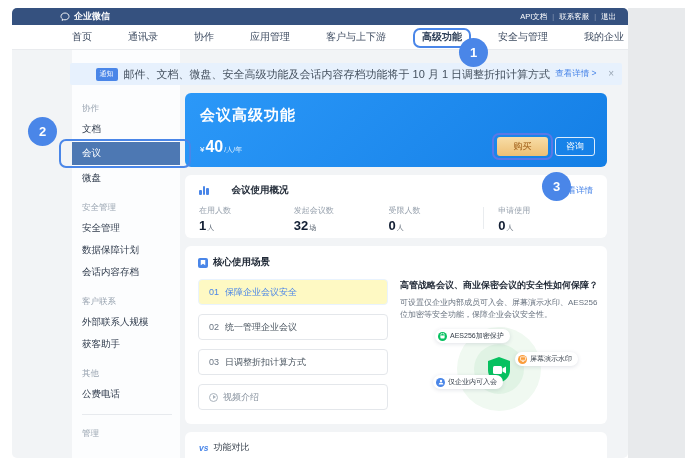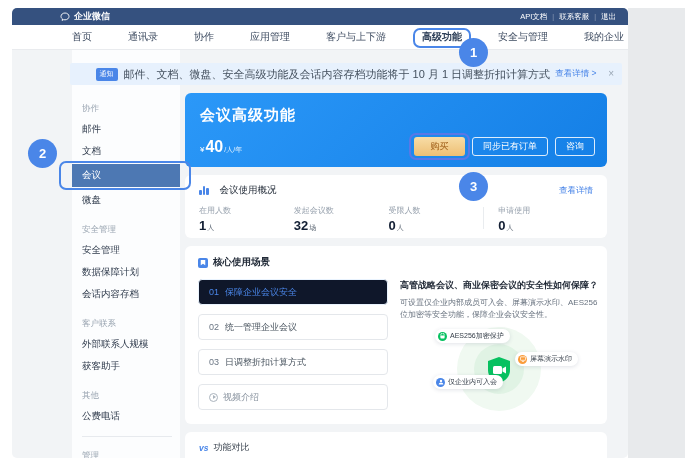--- a/index.html
+++ b/index.html
@@ -55,42 +55,42 @@
   .hero-num { font-size:16px; font-weight:bold; margin:0 1px; }
   .hero-unit { font-size:7px; opacity:.9; }
   .hero-btns { position:absolute; right:12px; bottom:11px; display:flex; gap:7px; }
   .btn { height:19px; display:flex; align-items:center; justify-content:center; font-size:9px; border-radius:3px; cursor:pointer; white-space:nowrap; }
   .btn-buy { position:relative; width:51px; background:linear-gradient(180deg,#f8dda7,#edbf74); color:#9c5a14; }
   .btn-ghost { border:1px solid rgba(255,255,255,.85); color:#fff; padding:0 10px; background:transparent; }
 
   
   .usage { margin-top:8px; height:63px; padding:9px 14px 0; }
   .usage-head { display:flex; align-items:center; }
-  .usage-title { font-size:9.5px; color:#222b38; font-weight:normal; margin-left:11px; }
+  .usage-title { font-size:9.5px; color:#222b38; font-weight:bold; margin-left:23px; }
   .usage-link { margin-left:auto; font-size:8.5px; color:#4a86e8; cursor:pointer; }
   .bars { display:flex; align-items:flex-end; gap:1px; height:9px; }
   .bars i { width:2.5px; background:#4a86e8; border-radius:1px; }
   .bars i:nth-child(1){height:5px;} .bars i:nth-child(2){height:9px;} .bars i:nth-child(3){height:7px;}
   .stats { display:flex; margin-top:8px; }
   .stat { width:99px; }
   .stat-label { font-size:8px; color:#98a2ae; }
   .stat-value { font-size:13px; font-weight:bold; color:#121e33; margin-top:2px; }
   .stat-unit { font-size:7px; font-weight:normal; color:#5a6572; margin-left:1px; }
   .stat-div { width:1px; background:#e9ecef; margin:2px 14px 4px 0; }
 
   
   .scen { margin-top:8px; height:178px; padding:10px 14px 0 13px; }
   .scen-head { display:flex; align-items:center; gap:5px; }
   .scen-flag { width:10px; height:10px; background:#4a86e8; border-radius:2px; display:flex; align-items:center; justify-content:center; }
   .scen-title { font-size:9.5px; color:#222b38; font-weight:bold; }
   .scen-body { display:flex; margin-top:10px; }
   .scen-list { width:190px; flex:none; }
   .scen-item { height:26px; border:1px solid #e4e7eb; border-radius:4px; display:flex; align-items:center; padding-left:10px; margin-bottom:9px; font-size:9px; color:#49545f; cursor:pointer; background:#fff; }
   .scen-item .num { margin-right:6px; color:#6b7684; }
-  .scen-item.selected { background:#0f172a; border-color:#e9f3fe; color:#4a86e8; }
+  .scen-item.selected { background:#fef9c3; border-color:#e9f3fe; color:#4a86e8; }
   .scen-item.selected .num { color:#4a86e8; }
   .scen-item.video { color:#8a94a0; }
   .play-ico { width:9px; height:9px; border:1px solid #aab3bd; border-radius:50%; display:inline-flex; align-items:center; justify-content:center; margin-right:5px; }
   .play-ico i { width:0; height:0; border-left:3px solid #aab3bd; border-top:2.5px solid transparent; border-bottom:2.5px solid transparent; margin-left:1px; }
   .scen-detail { flex:1; margin-left:12px; position:relative; }
   .detail-title { font-size:9px; font-weight:bold; color:#1d2633; white-space:nowrap;text-align:right; }
   .detail-body { font-size:8px; color:#68727f; line-height:1.5; margin-top:5px; }
   .illus { position:relative; height:95px; margin-top:4px; }
   .ring { position:absolute; border-radius:50%; }
   .ring.outer { left:50%; top:2px; width:84px; height:84px; margin-left:-42px; background:#f0f9f1; }
@@ -169,21 +169,20 @@
 
       <div class="banner" data-interactable="false">
         <span class="banner-badge" data-interactable="false">通知</span>
         <span class="banner-text" data-interactable="false">邮件、文档、微盘、安全高级功能及会话内容存档功能将于 10 月 1 日调整折扣计算方式</span>
         <span class="banner-link" data-interactable="true">查看详情 &gt;</span>
         <span class="banner-close" data-interactable="true">×</span>
       </div>
 
       <div class="sidebar" data-interactable="false">
         <div class="side-label" data-interactable="false">协作</div>
-        <div class="side-item" data-interactable="true">邮件</div>
         <div class="side-item" data-interactable="true">文档</div>
         <div class="side-item selected" data-interactable="true">
           <span data-interactable="false">会议</span>
           <span class="anno-box side-anno-box" data-interactable="false"></span>
           <span class="anno-circle side-anno-circle" data-interactable="false">2</span>
         </div>
         <div class="side-item" data-interactable="true">微盘</div>
 
         <div class="side-label" data-interactable="false">安全管理</div>
         <div class="side-item" data-interactable="true">安全管理</div>
@@ -210,21 +209,20 @@
             <span class="hero-cur" data-interactable="false">¥</span>
             <span class="hero-num" data-interactable="false">40</span>
             <span class="hero-unit" data-interactable="false">/人/年</span>
           </div>
           <div class="hero-btns" data-interactable="false">
             <div class="btn btn-buy" data-interactable="true">
               <span data-interactable="false">购买</span>
               <span class="anno-box indigo buy-anno-box" data-interactable="false"></span>
               <span class="anno-circle buy-anno-circle" data-interactable="false">3</span>
             </div>
-            <div class="btn btn-ghost" data-interactable="true">同步已有订单</div>
             <div class="btn btn-ghost" data-interactable="true">咨询</div>
           </div>
         </div>
 
         <div class="card usage" data-interactable="false">
           <div class="usage-head">
             <span class="bars" data-interactable="false">
                 <i></i>
                 <i></i>
                 <i></i>

